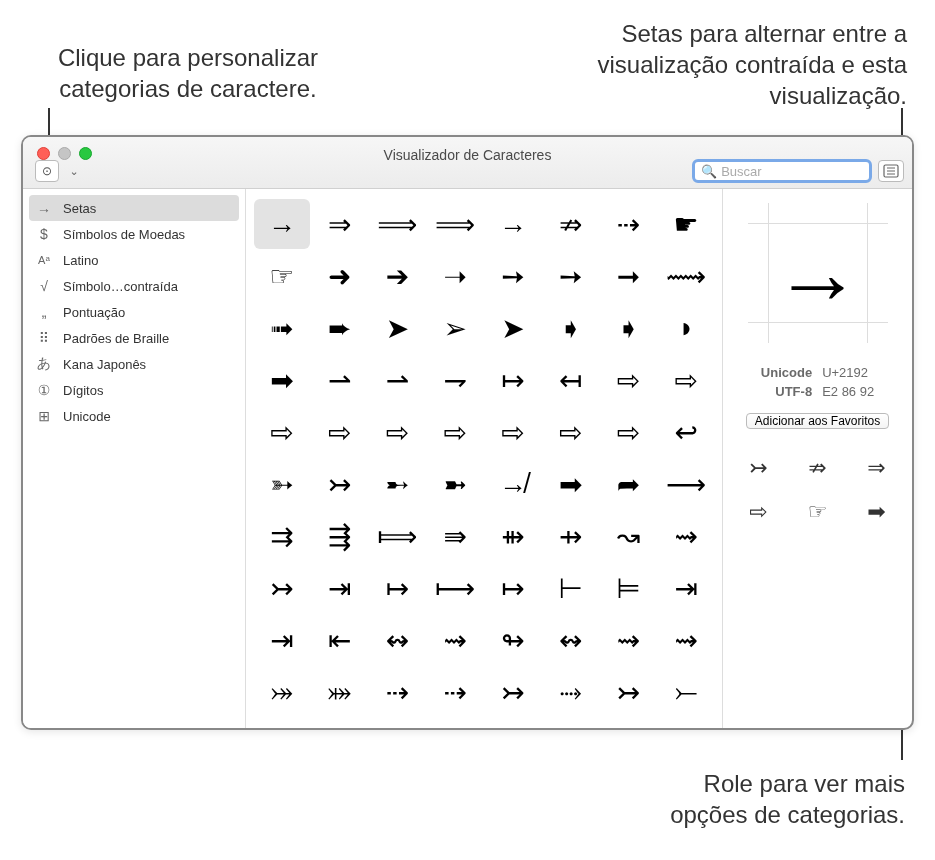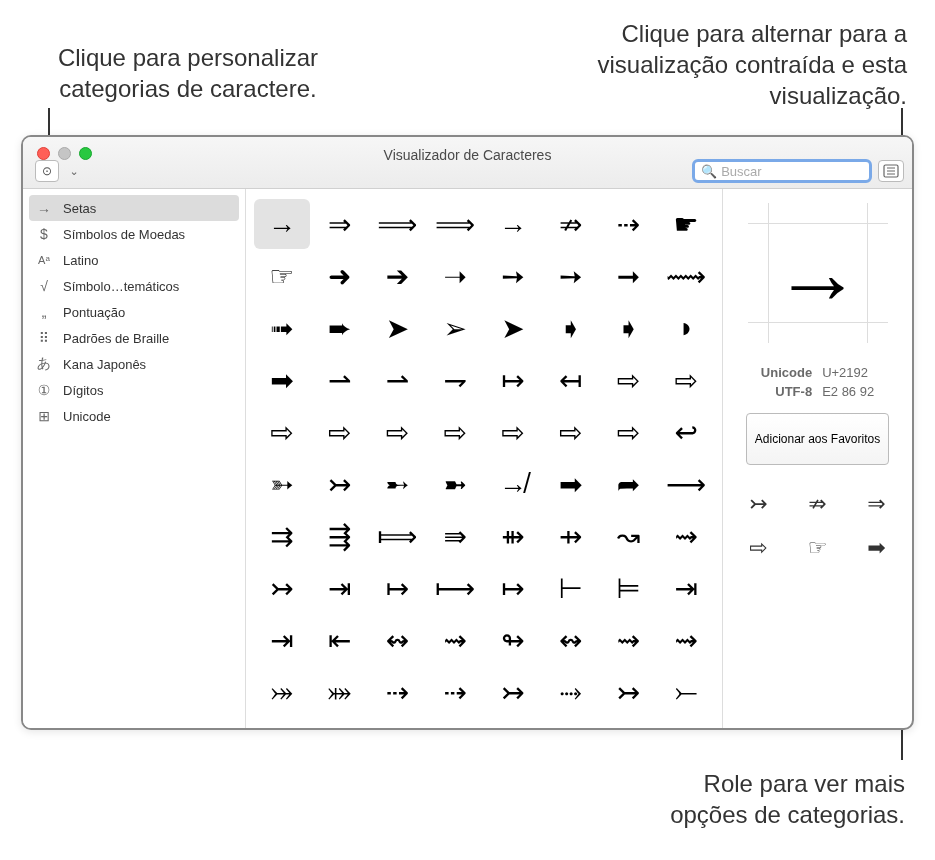--- a/index.html
+++ b/index.html
@@ -247,21 +247,21 @@
       font-size: 13px;
       color: #6a6a6a;
       display: grid;
       grid-template-columns: auto auto;
       gap: 4px 10px;
       margin-bottom: 14px;
     }
     .char-info .label { text-align: right; font-weight: 600; }
     .fav-btn {
       font-size: 12px;
-      padding: 18px 8px;
+      padding: 0 8px;
       border: 1px solid #bbb;
       border-radius: 4px;
       background: linear-gradient(#fff, #f4f4f4);
       cursor: pointer;
       margin-bottom: 26px;
     }
     .variant-grid {
       display: grid;
       grid-template-columns: repeat(3, 1fr);
       gap: 18px 24px;
@@ -271,21 +271,21 @@
     .variant-cell {
       font-size: 22px;
       text-align: center;
       cursor: pointer;
     }
   </style>
 </head>
 <body>
 
 <div class="callout callout-left">Clique para personalizar categorias de caractere.</div>
-<div class="callout callout-right">Clique para alternar para a visualização contraída e esta visualização.</div>
+<div class="callout callout-right">Setas para alternar entre a visualização contraída e esta visualização.</div>
 <div class="callout callout-bottom">Role para ver mais opções de categorias.</div>
 
 <div class="callout-line" style="left:48px; top:108px; width:2px; height:76px;"></div>
 <div class="callout-line" style="right:32px; top:108px; width:2px; height:76px;"></div>
 <div class="callout-line" style="right:32px; bottom:100px; width:2px; height:100px;"></div>
 <div class="callout-line" style="right:32px; bottom:170px; width:10px; height:2px;"></div>
 <div class="callout-line" style="right:32px; bottom:130px; width:28px; height:2px;"></div>
 
 <div class="window">
   <div class="titlebar">
@@ -328,21 +328,21 @@
       <div class="side-item">
         <span class="side-icon">$</span>
         <span>Símbolos de Moedas</span>
       </div>
       <div class="side-item">
         <span class="side-icon" style="font-size:11px;">A<sub style="font-size:8px;">a</sub></span>
         <span>Latino</span>
       </div>
       <div class="side-item">
         <span class="side-icon">√</span>
-        <span>Símbolo…temáticos</span>
+        <span>Símbolo…contraída</span>
       </div>
       <div class="side-item">
         <span class="side-icon">„</span>
         <span>Pontuação</span>
       </div>
       <div class="side-item">
         <span class="side-icon">⠿</span>
         <span>Padrões de Braille</span>
       </div>
       <div class="side-item">

